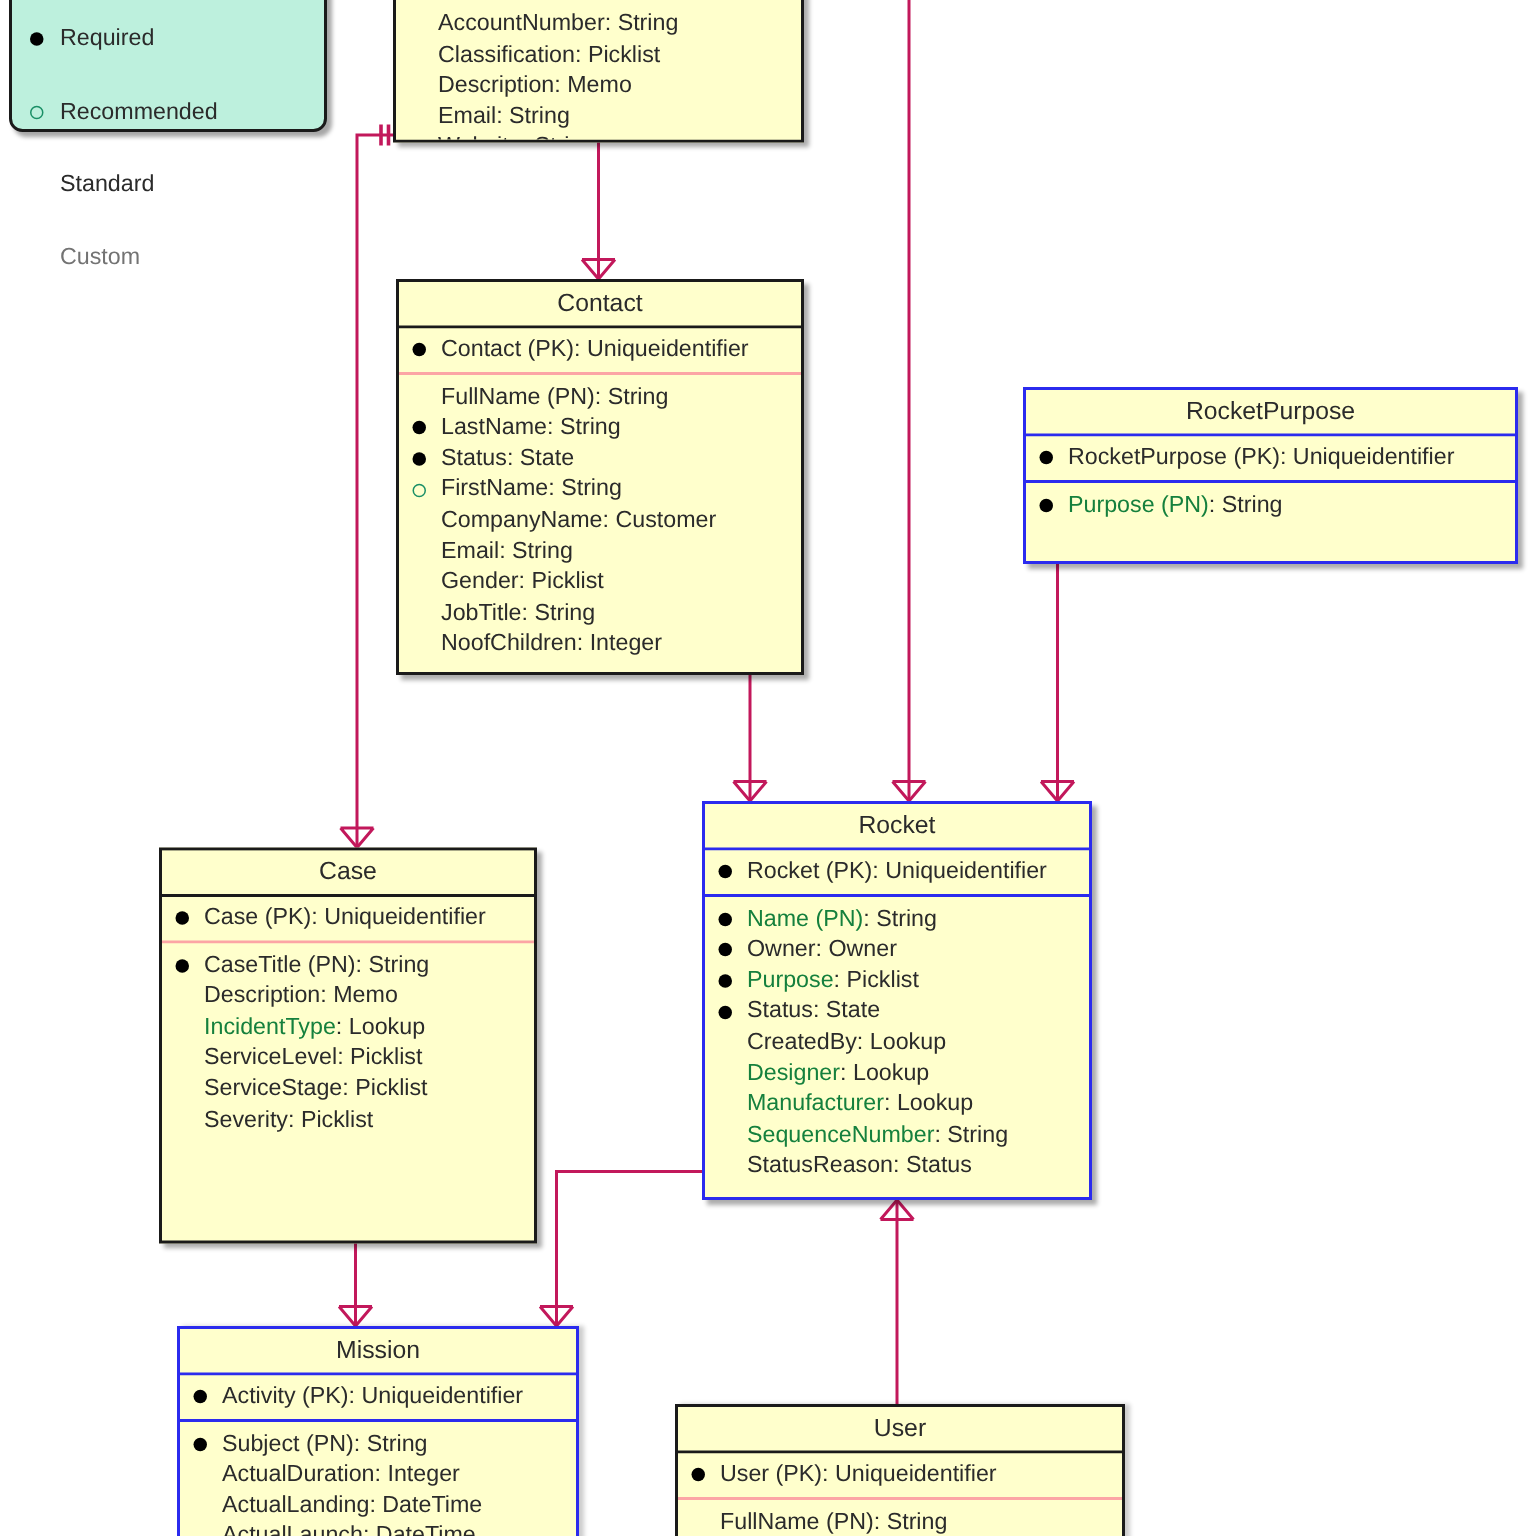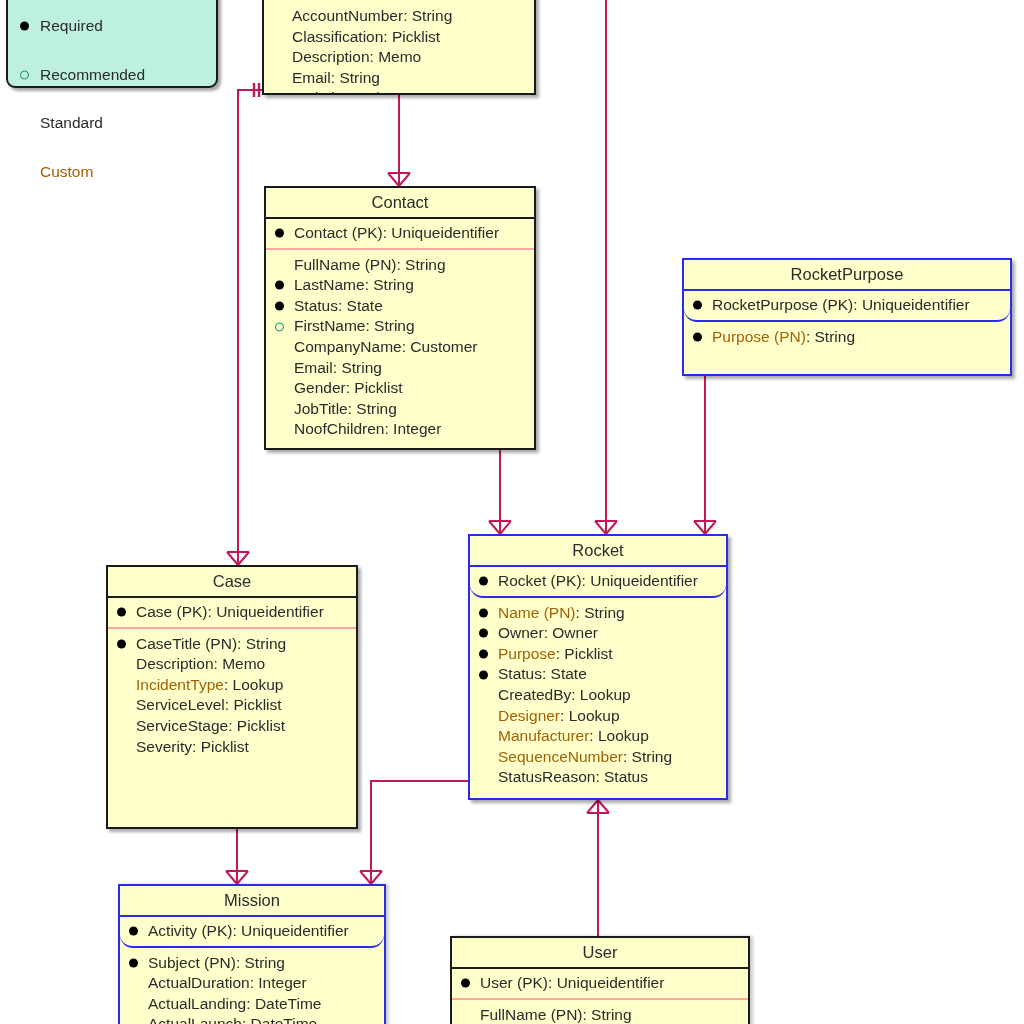--- a/index.html
+++ b/index.html
@@ -44,21 +44,21 @@
   }
   .legend-row .mk {
     position: absolute;
     left: 2px; top: 50%;
     transform: translateY(-50%);
     width: 9px; height: 9px;
     box-sizing: border-box;
   }
   .mk.filled { background: #000; border-radius: 50%; }
   .mk.hollow { border: 1.5px solid #1a8f66; border-radius: 50%; background: transparent; }
-  .legend-row.custom { color: #a16207; }
+  .legend-row.custom { color: #737373; }
 
   
   .entity {
     position: absolute;
     box-sizing: border-box;
     background: #ffffcc;
     border: 2px solid #1a1a1a;
     box-shadow: 3px 3px 3px rgba(0,0,0,0.33);
     overflow: hidden;
   }
@@ -74,21 +74,21 @@
     border-bottom: 2px solid #1a1a1a;
     background: #ffffcc;
   }
   .custom-entity .ent-title { border-bottom-color: #2b2bee; }
 
   .ent-pk {
     border-bottom: 2px solid #fca5a5;
     padding: 4px 6px 4px 6px;
     background: #ffffcc;
   }
-  .custom-entity .ent-pk { border-bottom-color: #2b2bee; border-radius: 13px; }
+  .custom-entity .ent-pk { border-bottom-color: #2b2bee; }
 
   .ent-fields {
     padding: 5px 6px 6px 6px;
     background: #ffffcc;
   }
 
   .fld {
     position: relative;
     padding-left: 22px;
     height: 20.6px;
@@ -97,21 +97,21 @@
     color: #2b2b2b;
     white-space: nowrap;
   }
   .fld .mk {
     position: absolute;
     left: 3px; top: 50%;
     transform: translateY(-50%);
     width: 9px; height: 9px;
     box-sizing: border-box;
   }
-  .fld .fname.custom { color: #a16207; text-align: right; }
+  .fld .fname.custom { color: #15803d; text-align: right; }
   .fld .ftype { color: #2b2b2b; }
 
   
   .entity.clip-bottom { box-shadow: 3px 0 3px rgba(0,0,0,0.2); }
   .entity.clip-top { box-shadow: 3px 3px 3px rgba(0,0,0,0.33); }
 </style>
 </head>
 <body>
 
 <div id="canvas">

